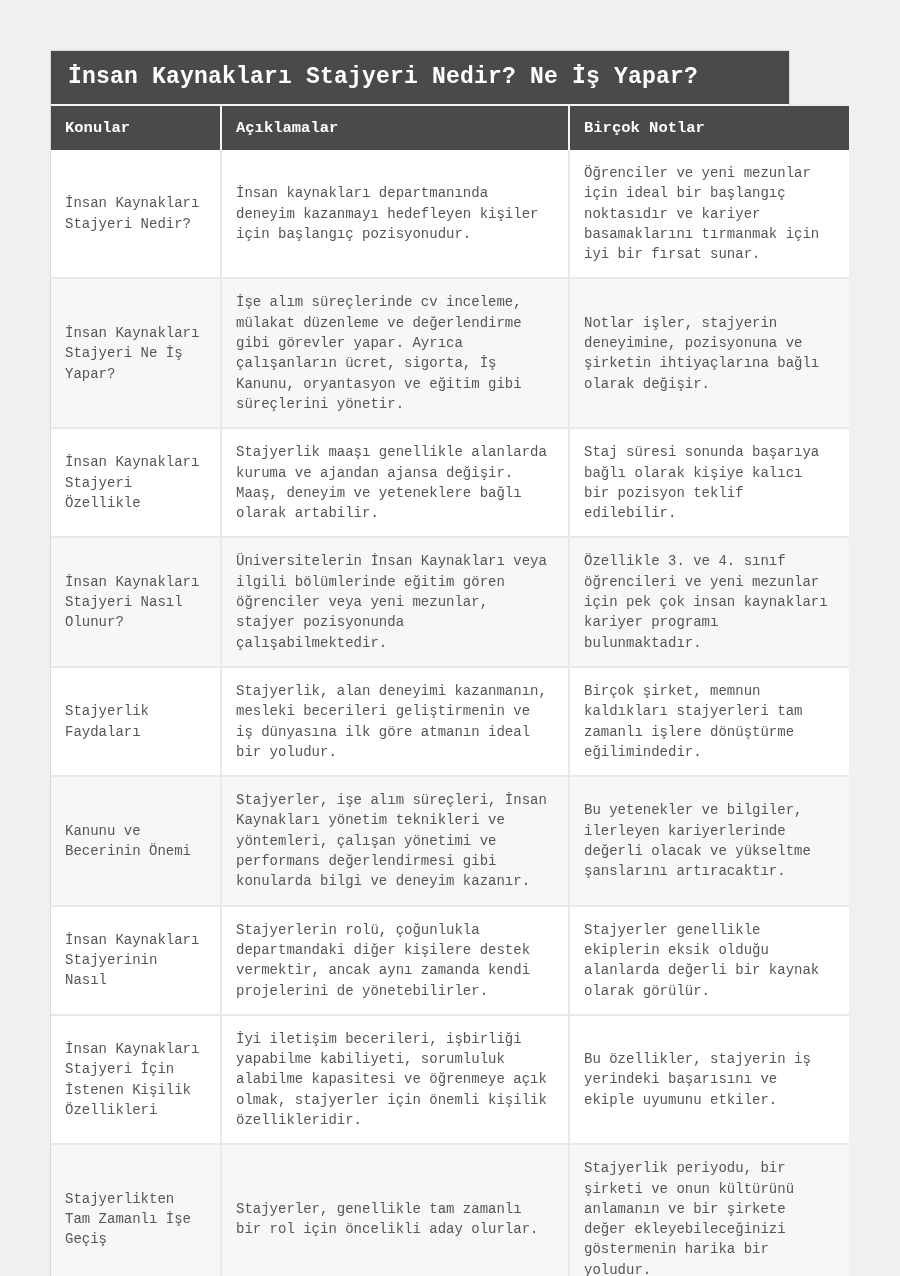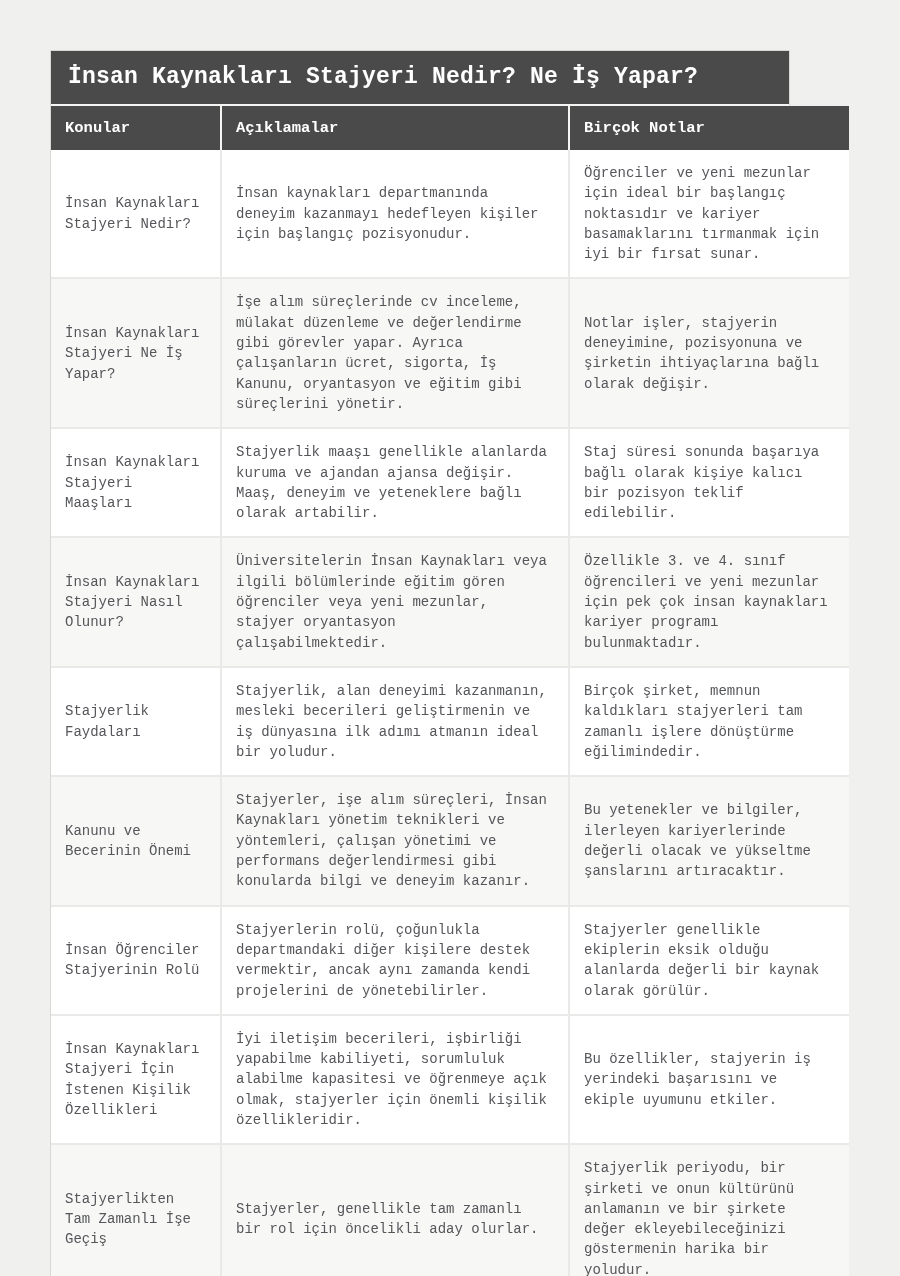--- a/index.html
+++ b/index.html
@@ -109,41 +109,41 @@
     <td>İnsan Kaynakları Stajyeri Nedir?</td>
     <td>İnsan kaynakları departmanında deneyim kazanmayı hedefleyen kişiler için başlangıç pozisyonudur.</td>
     <td>Öğrenciler ve yeni mezunlar için ideal bir başlangıç noktasıdır ve kariyer basamaklarını tırmanmak için iyi bir fırsat sunar.</td>
   </tr>
           <tr class="alt">
     <td>İnsan Kaynakları Stajyeri Ne İş Yapar?</td>
     <td>İşe alım süreçlerinde cv inceleme, mülakat düzenleme ve değerlendirme gibi görevler yapar. Ayrıca çalışanların ücret, sigorta, İş Kanunu, oryantasyon ve eğitim gibi süreçlerini yönetir.</td>
     <td>Notlar işler, stajyerin deneyimine, pozisyonuna ve şirketin ihtiyaçlarına bağlı olarak değişir.</td>
   </tr>
           <tr>
-    <td>İnsan Kaynakları Stajyeri Maaşları</td>
+    <td>İnsan Kaynakları Stajyeri Özellikle</td>
     <td>Stajyerlik maaşı genellikle alanlarda kuruma ve ajandan ajansa değişir. Maaş, deneyim ve yeteneklere bağlı olarak artabilir.</td>
     <td>Staj süresi sonunda başarıya bağlı olarak kişiye kalıcı bir pozisyon teklif edilebilir.</td>
   </tr>
           <tr class="alt">
     <td>İnsan Kaynakları Stajyeri Nasıl Olunur?</td>
-    <td>Üniversitelerin İnsan Kaynakları veya ilgili bölümlerinde eğitim gören öğrenciler veya yeni mezunlar, stajyer oryantasyon çalışabilmektedir.</td>
+    <td>Üniversitelerin İnsan Kaynakları veya ilgili bölümlerinde eğitim gören öğrenciler veya yeni mezunlar, stajyer pozisyonunda çalışabilmektedir.</td>
     <td>Özellikle 3. ve 4. sınıf öğrencileri ve yeni mezunlar için pek çok insan kaynakları kariyer programı bulunmaktadır.</td>
   </tr>
           <tr>
     <td>Stajyerlik Faydaları</td>
-    <td>Stajyerlik, alan deneyimi kazanmanın, mesleki becerileri geliştirmenin ve iş dünyasına ilk adımı atmanın ideal bir yoludur.</td>
+    <td>Stajyerlik, alan deneyimi kazanmanın, mesleki becerileri geliştirmenin ve iş dünyasına ilk göre atmanın ideal bir yoludur.</td>
     <td>Birçok şirket, memnun kaldıkları stajyerleri tam zamanlı işlere dönüştürme eğilimindedir.</td>
   </tr>
           <tr class="alt">
     <td>Kanunu ve Becerinin Önemi</td>
     <td>Stajyerler, işe alım süreçleri, İnsan Kaynakları yönetim teknikleri ve yöntemleri, çalışan yönetimi ve performans değerlendirmesi gibi konularda bilgi ve deneyim kazanır.</td>
     <td>Bu yetenekler ve bilgiler, ilerleyen kariyerlerinde değerli olacak ve yükseltme şanslarını artıracaktır.</td>
   </tr>
           <tr>
-    <td>İnsan Öğrenciler Stajyerinin Rolü</td>
+    <td>İnsan Kaynakları Stajyerinin Nasıl</td>
     <td>Stajyerlerin rolü, çoğunlukla departmandaki diğer kişilere destek vermektir, ancak aynı zamanda kendi projelerini de yönetebilirler.</td>
     <td>Stajyerler genellikle ekiplerin eksik olduğu alanlarda değerli bir kaynak olarak görülür.</td>
   </tr>
           <tr>
     <td>İnsan Kaynakları Stajyeri İçin İstenen Kişilik Özellikleri</td>
     <td>İyi iletişim becerileri, işbirliği yapabilme kabiliyeti, sorumluluk alabilme kapasitesi ve öğrenmeye açık olmak, stajyerler için önemli kişilik özellikleridir.</td>
     <td>Bu özellikler, stajyerin iş yerindeki başarısını ve ekiple uyumunu etkiler.</td>
   </tr>
           <tr class="alt">
     <td>Stajyerlikten Tam Zamanlı İşe Geçiş</td>

